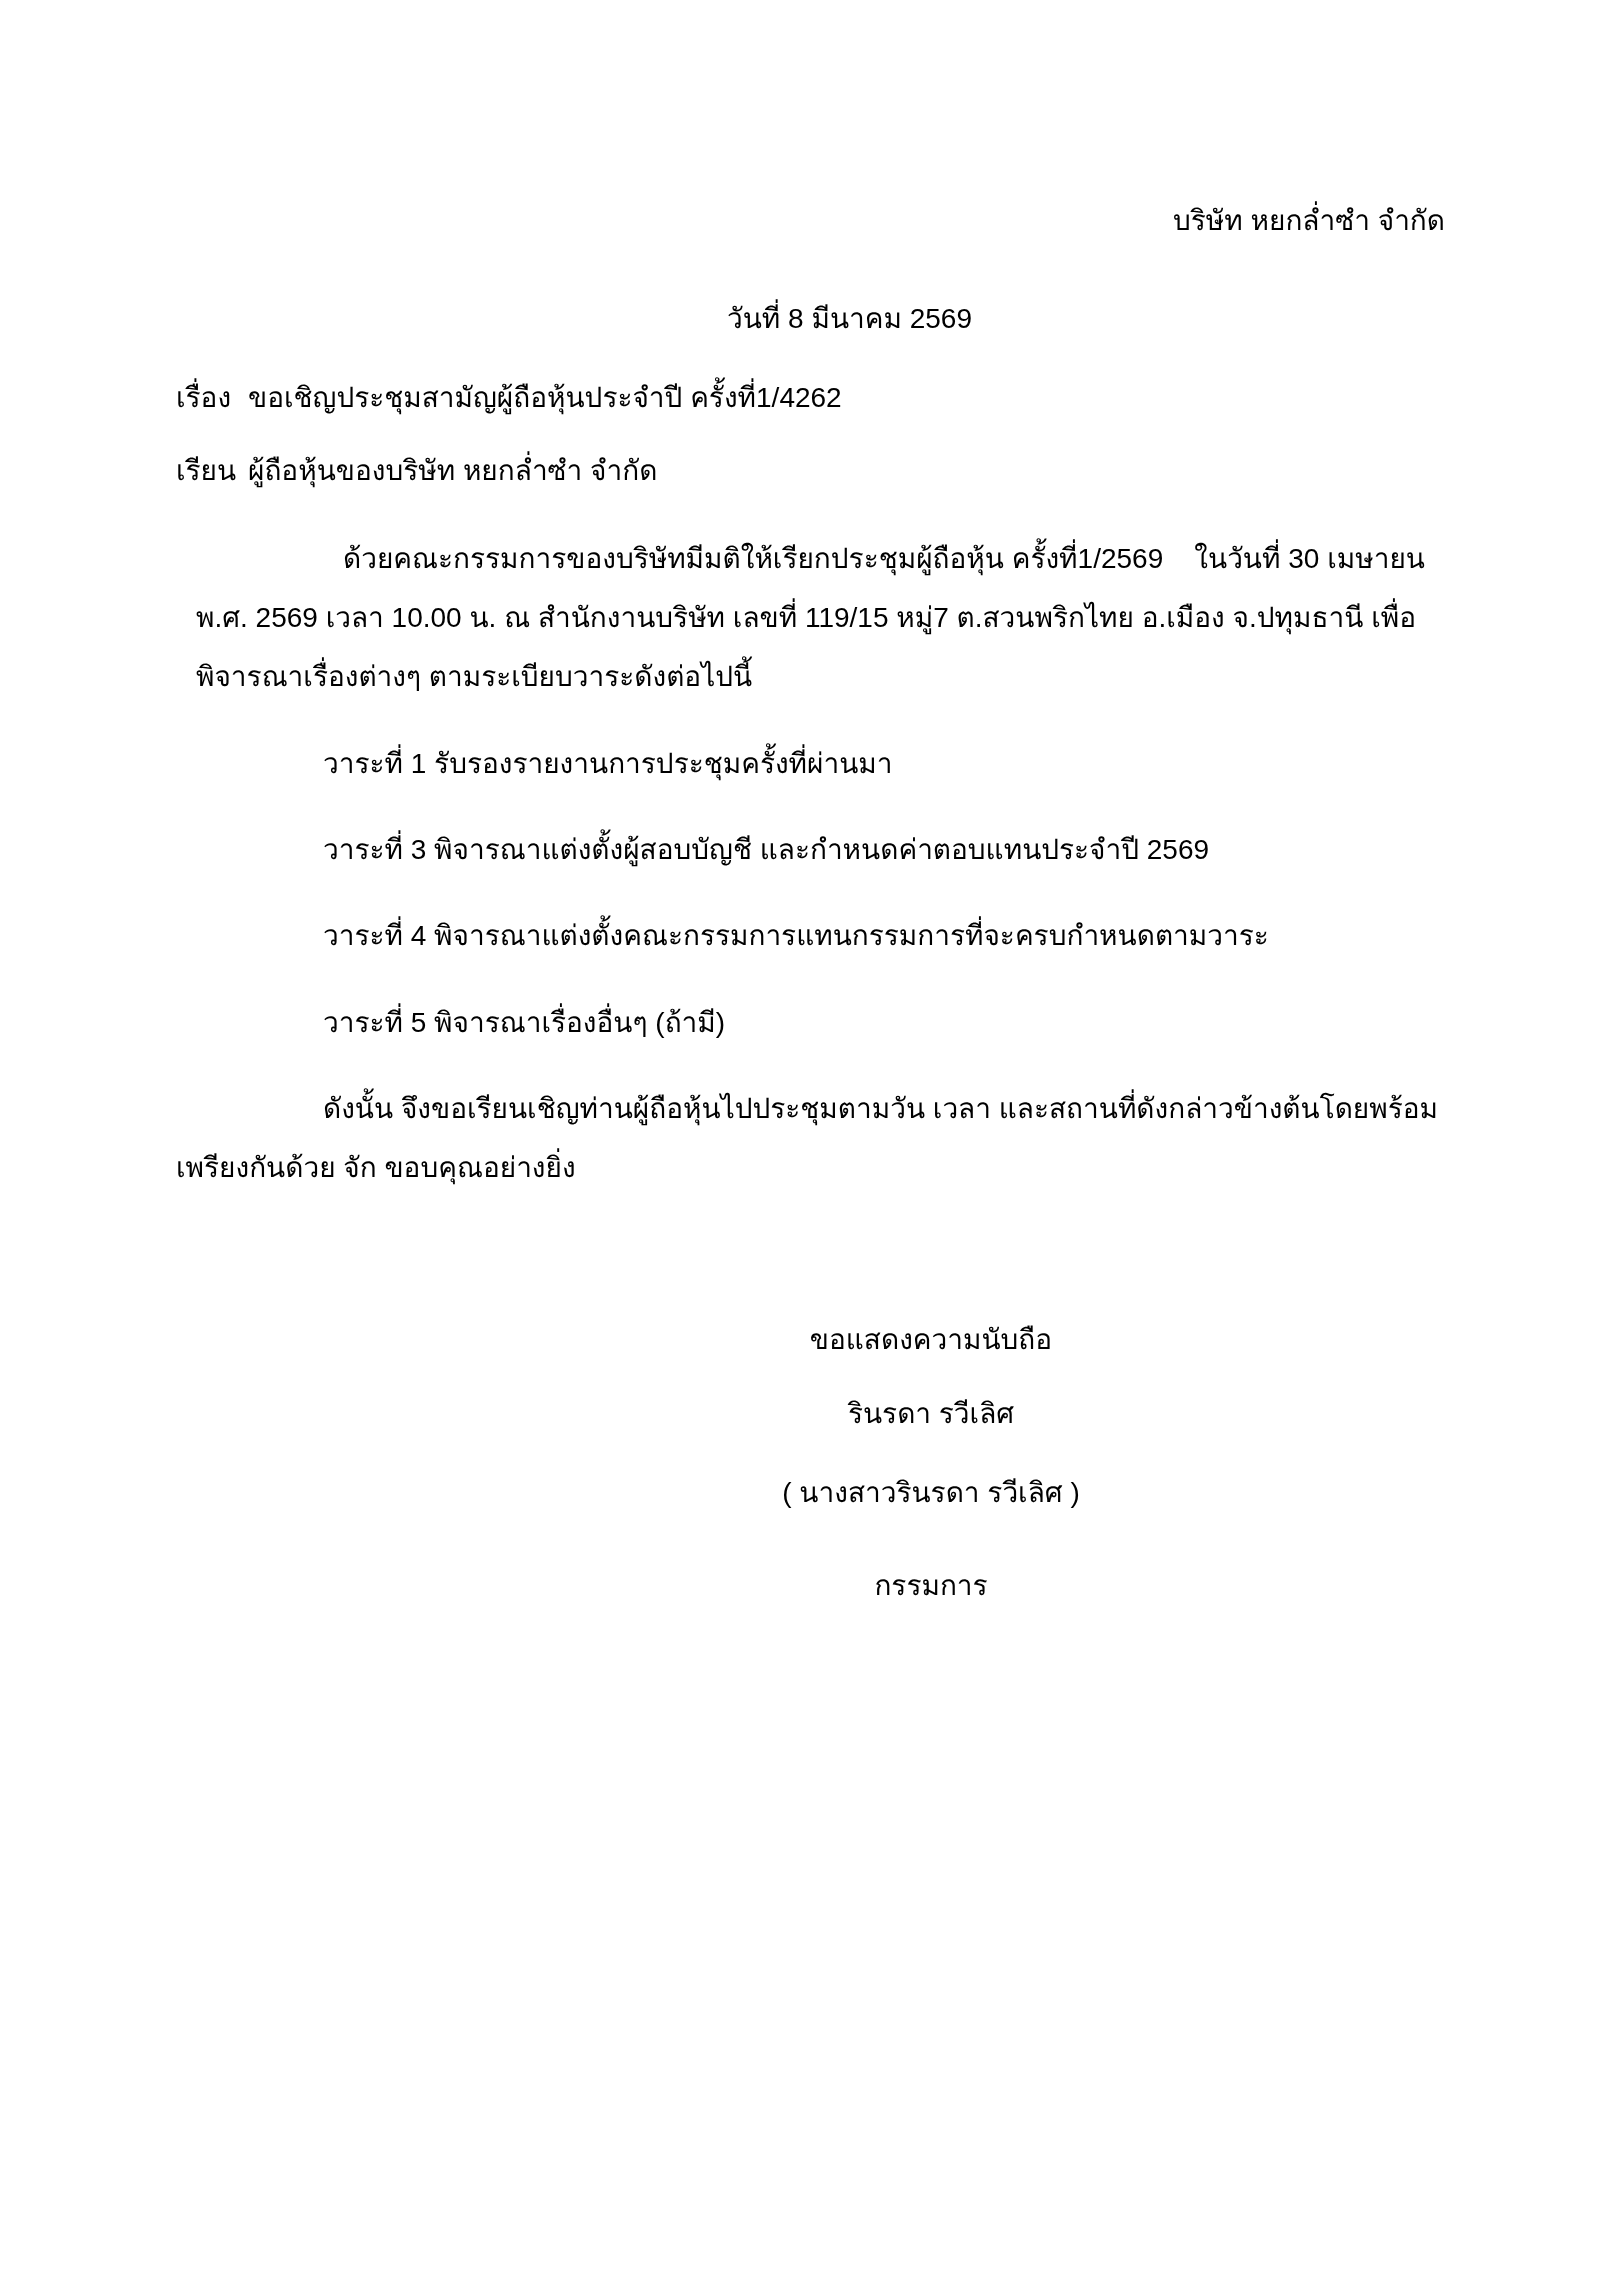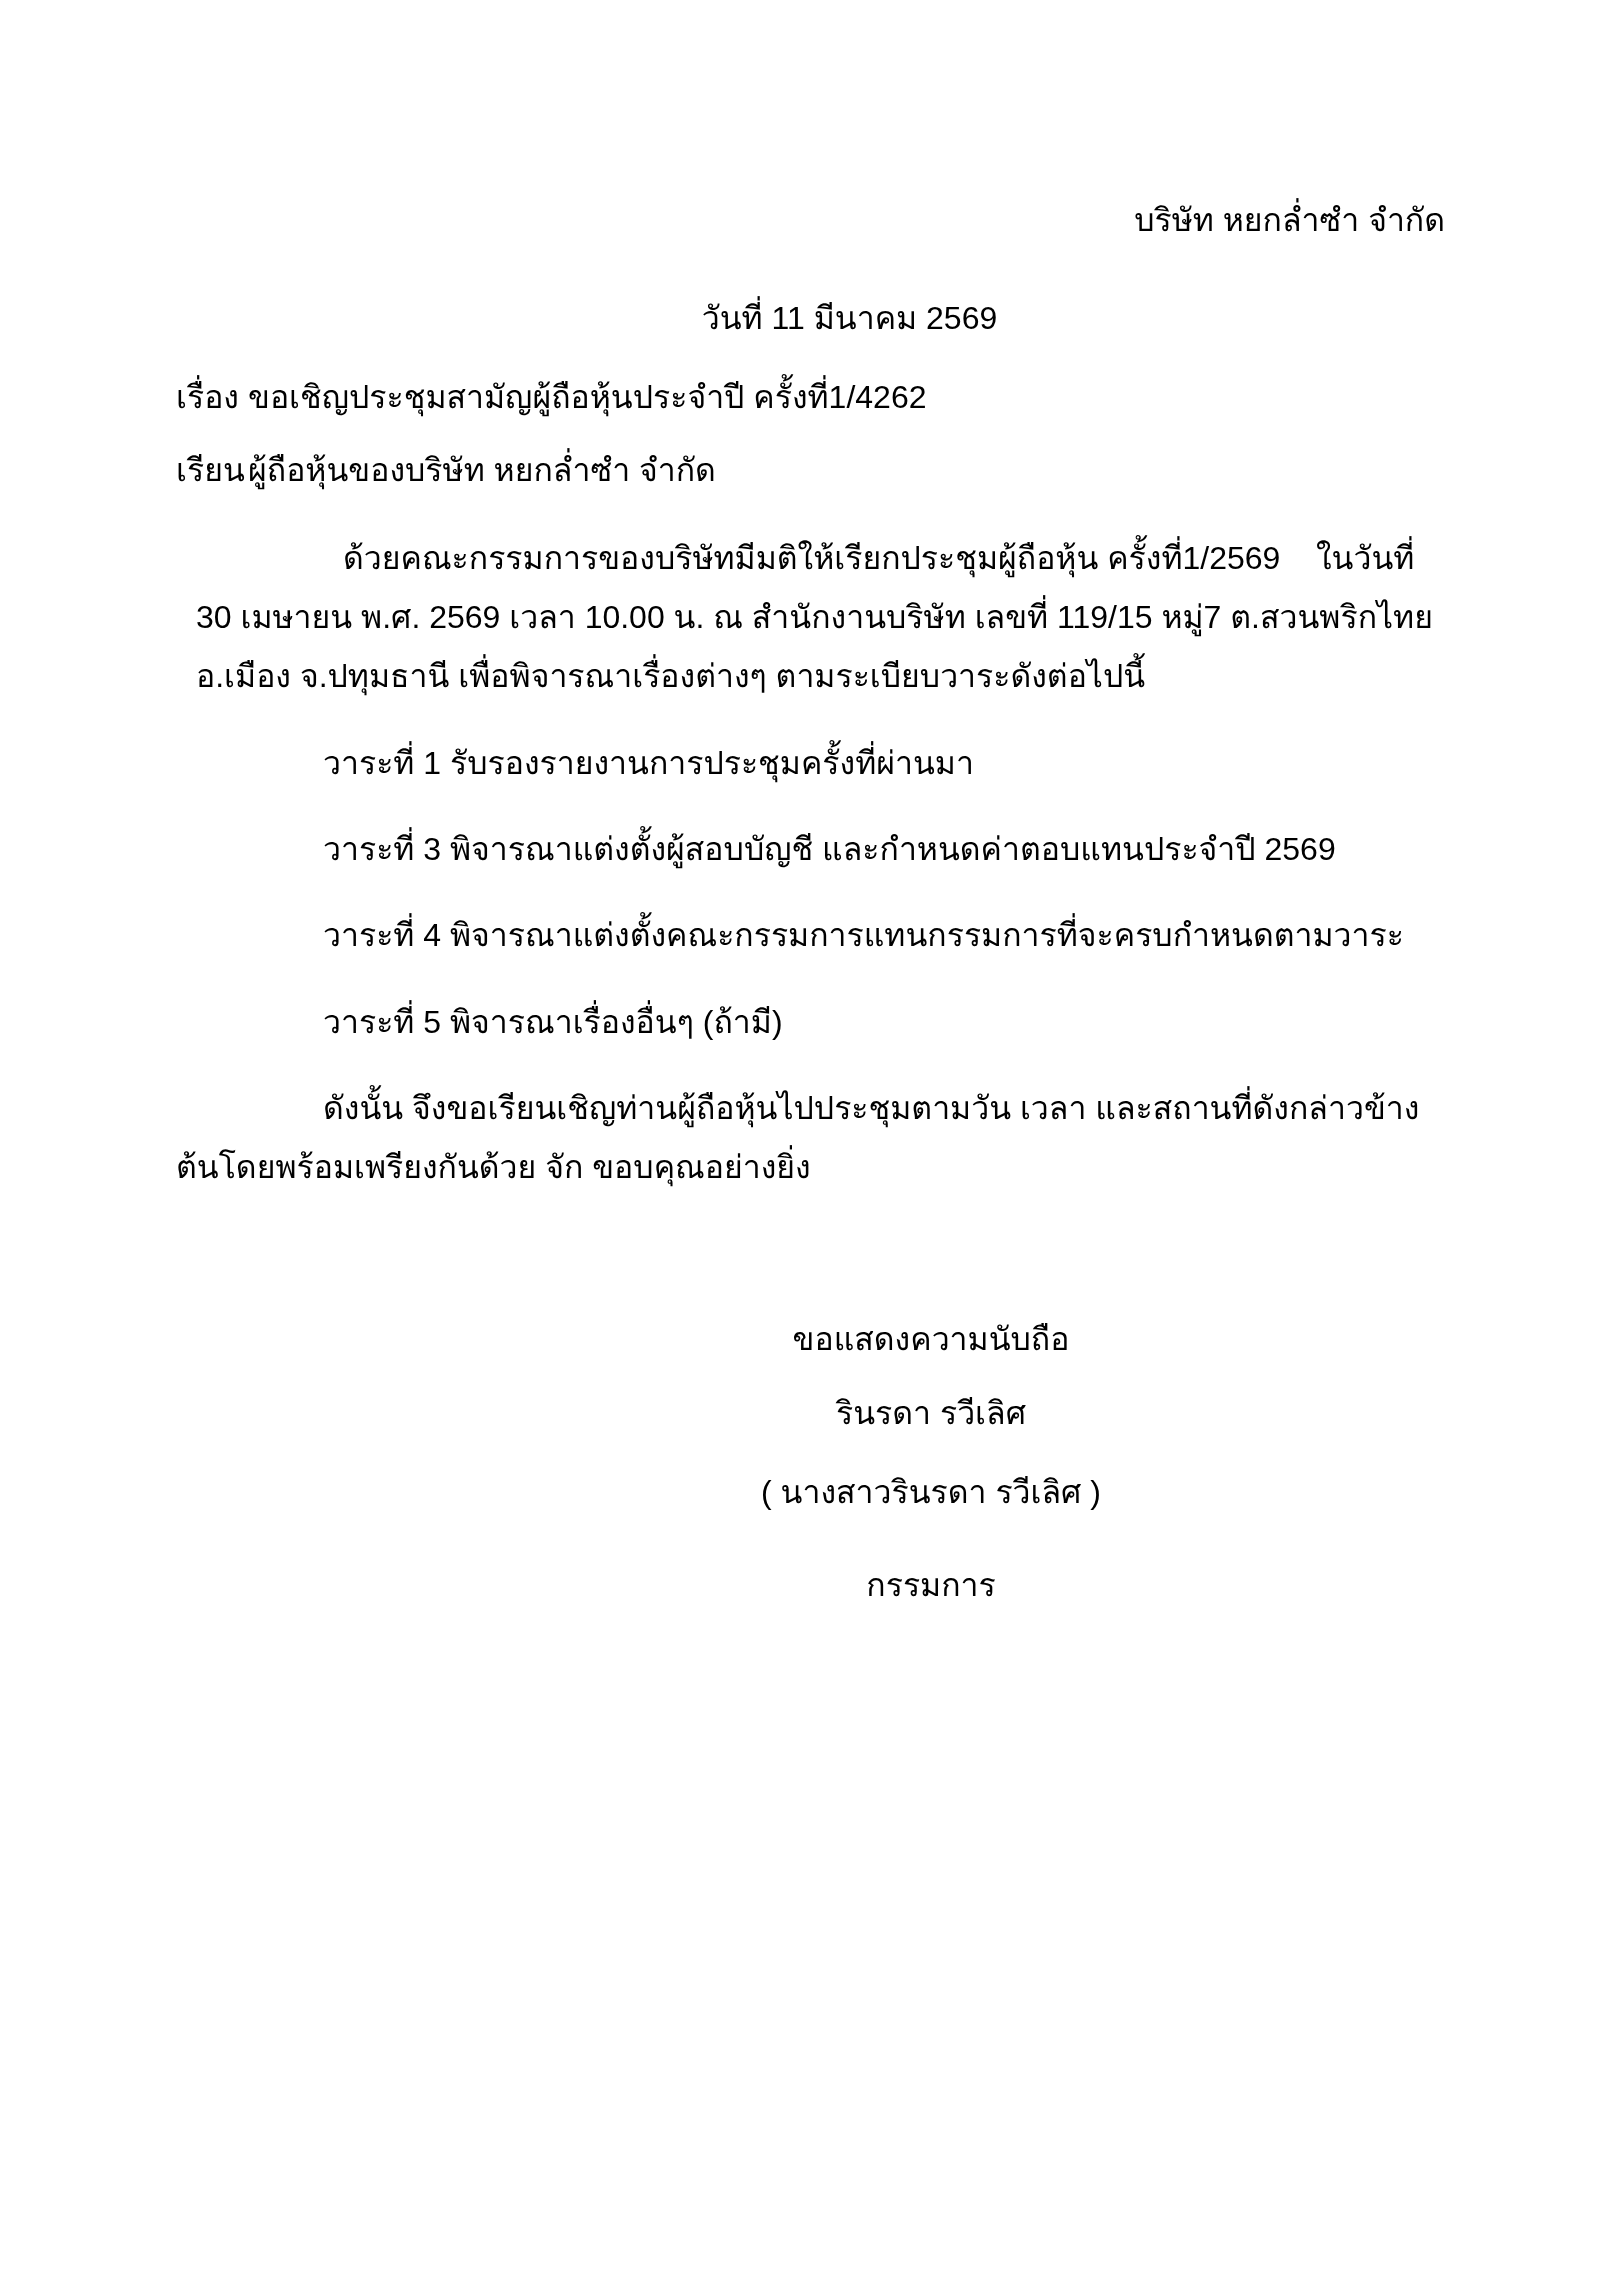--- a/index.html
+++ b/index.html
@@ -12,42 +12,42 @@
   }
   .page {
     width: 1621px;
     height: 2293px;
     background: #ffffff;
     padding: 191px 176px 0 176px;
     font-size: 31px;
     line-height: 59px;
     overflow: hidden;
   }
-  p { font-size: 32px; line-height: 59px; }
+  p { font-size: 28px; line-height: 59px; }
   .company-line { text-align: right; }
   .date-line { text-align: center; position: relative; left: 39px; margin-top: 39px; }
   .subject-line { margin-top: 19.6px; }
   .salutation-line { margin-top: 14.7px; }
   .line-label { display: inline-block; min-width: 72px; }
   .body-paragraph { margin-top: 29px; text-indent: 147px; white-space: pre-wrap; margin-left: 20px; }
   .agenda-item { margin-top: 27.4px; text-indent: 147px; }
   .closing-paragraph { margin-top: 27.4px; text-indent: 147px; }
   .signature-block { margin-top: 113px; margin-left: 461px; width: 588px; text-align: center; }
   .sig-name { margin-top: 14.7px; }
   .sig-paren { margin-top: 19.6px; }
   .sig-title { margin-top: 34px; }
 </style>
 </head>
 <body>
 
 <div class="page">
 
   <p class="company-line">บริษัท หยกล่ำซำ จำกัด</p>
 
-  <p class="date-line">วันที่ 11 มีนาคม 2569</p>
+  <p class="date-line">วันที่ 8 มีนาคม 2569</p>
 
   <p class="subject-line"><span class="line-label">เรื่อง</span><span>ขอเชิญประชุมสามัญผู้ถือหุ้นประจำปี ครั้งที่1/4262</span></p>
 
   <p class="salutation-line"><span class="line-label">เรียน</span><span>ผู้ถือหุ้นของบริษัท หยกล่ำซำ จำกัด</span></p>
 
   <p class="body-paragraph">ด้วยคณะกรรมการของบริษัทมีมติให้เรียกประชุมผู้ถือหุ้น ครั้งที่1/2569    ในวันที่ 30 เมษายน พ.ศ. 2569 เวลา 10.00 น. ณ สำนักงานบริษัท เลขที่ 119/15 หมู่7 ต.สวนพริกไทย อ.เมือง จ.ปทุมธานี เพื่อพิจารณาเรื่องต่างๆ ตามระเบียบวาระดังต่อไปนี้</p>
 
   <p class="agenda-item">วาระที่ 1 รับรองรายงานการประชุมครั้งที่ผ่านมา</p>
 
 

